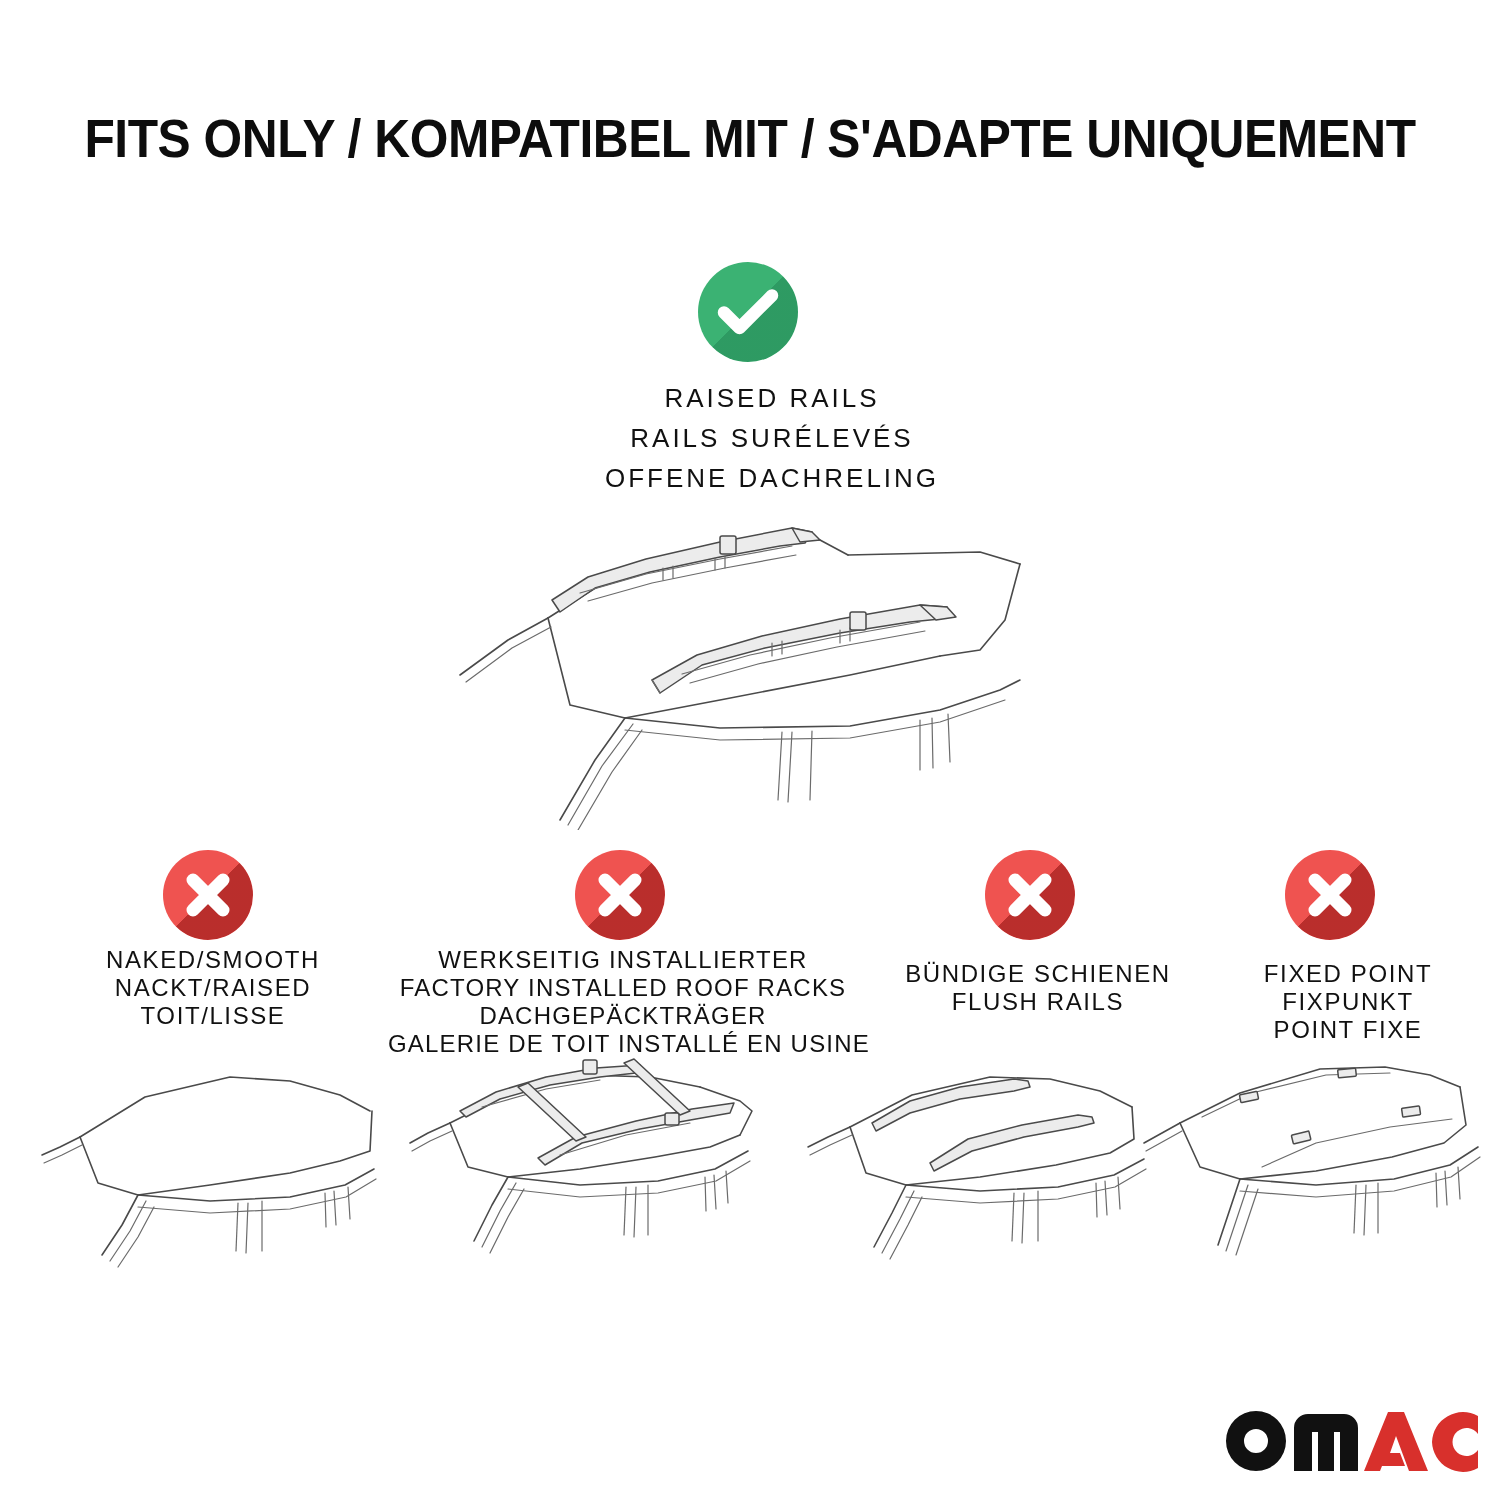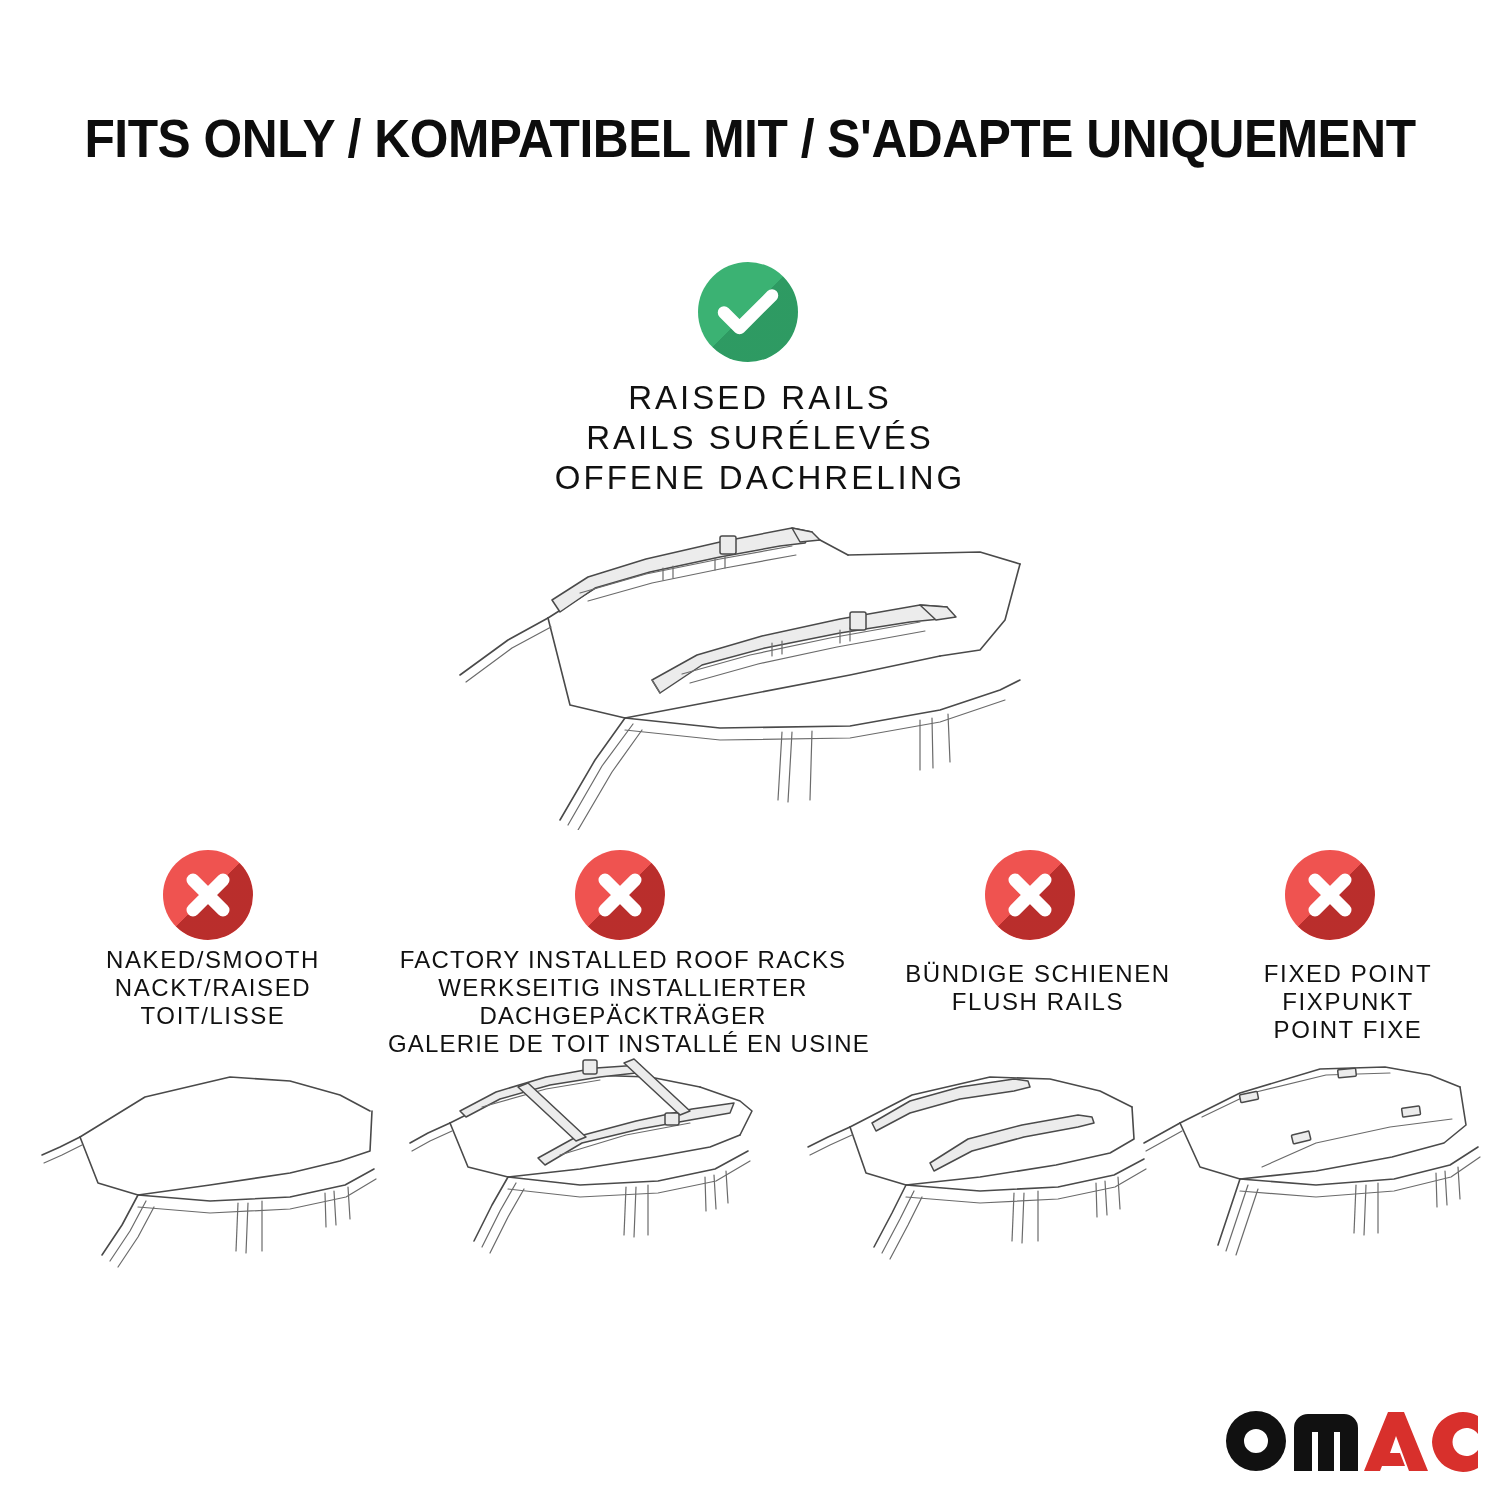--- a/index.html
+++ b/index.html
@@ -79,24 +79,24 @@
   
   .caption {
     position: absolute;
     text-align: center;
     font-family: "Liberation Sans", sans-serif;
     font-weight: 400;
     color: #111111;
     letter-spacing: 2.2px;
   }
   .caption-main {
-    left: 440px;
+    left: 452px;
     top: 378px;
     width: 640px;
-    font-size: 33px;
+    font-size: 26px;
     line-height: 40px;
     letter-spacing: 3px;
   }
   .caption-sub {
     font-size: 24px;
     line-height: 28px;
     letter-spacing: 1.6px;
   }
   .caption-1 { left: 48px;   top: 946px;  width: 330px; }
   .caption-2 { left: 388px;  top: 946px;  width: 470px; }
@@ -228,22 +228,22 @@
   </svg>
 </div>
 
 <div class="badge badge-no badge-no-2">
   <div class="shadow"></div>
   <svg width="90" height="90" viewBox="0 0 90 90">
     <path d="M30 30 L60 60 M60 30 L30 60" fill="none" stroke="#ffffff" stroke-width="13" stroke-linecap="round"></path>
   </svg>
 </div>
 <div class="caption caption-sub caption-2">
+  <span class="caption-line">WERKSEITIG INSTALLIERTER</span>
   <span class="caption-line">FACTORY INSTALLED ROOF RACKS</span>
-  <span class="caption-line">WERKSEITIG INSTALLIERTER</span>
   <span class="caption-line">DACHGEPÄCKTRÄGER</span>
   <span class="caption-line">GALERIE DE TOIT INSTALLÉ EN USINE</span>
 </div>
 <div class="illus illus-b2">
   <svg width="380" height="235" viewBox="0 0 380 235">
 
     <path class="ln" d="M50 68 L110 38 L185 20 L250 22 L300 32"></path>
     <path class="ln" d="M50 68 L68 112 L108 122"></path>
     <path class="ln" d="M108 122 L180 114 L255 102 L310 92 L340 80"></path>
     <path class="ln" d="M300 32 L340 46 L352 56 L340 80"></path>

